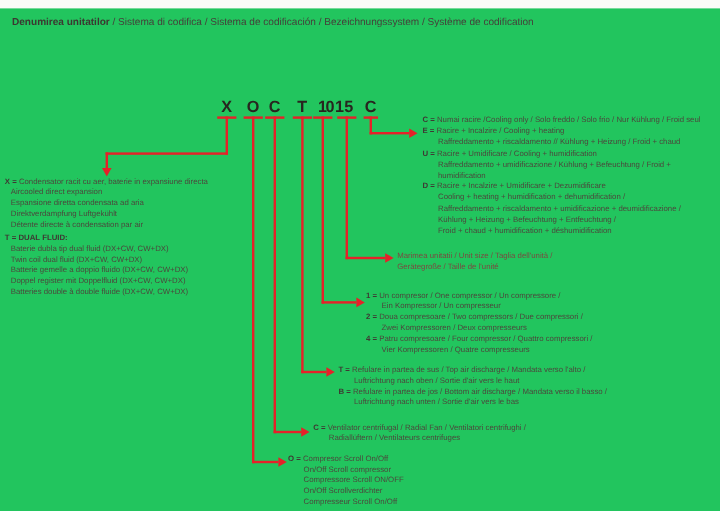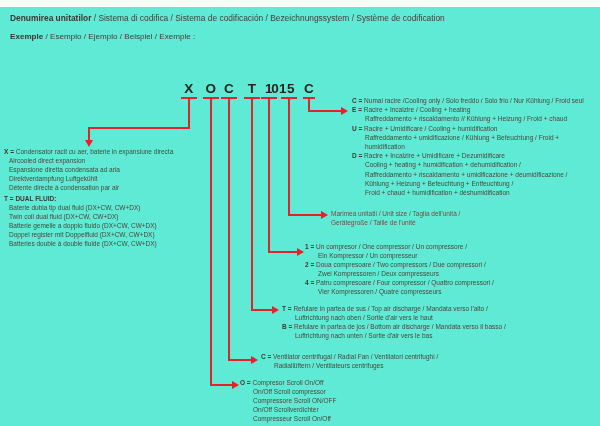--- a/index.html
+++ b/index.html
@@ -1,18 +1,18 @@
 <!DOCTYPE html>
 <html><head>
 <meta charset="utf-8">
 <style>
   html,body { margin:0; padding:0; }
   .page {
     position:relative; width:600px; height:426px; overflow:hidden;
-    background:#5eead4; color:#4c473c;
+    background:#22c55e; color:#4c473c;
     font-family:"Liberation Sans", sans-serif;
   }
   .topstrip { position:absolute; left:0; top:0; width:600px; height:7px; background:#fbfbf8; }
   .h1 { position:absolute; left:10px; top:13px; font-size:8.4px; white-space:nowrap; color:#45403a; }
   .h2 { position:absolute; left:10px; top:32px; font-size:8.1px; white-space:nowrap; color:#45403a; }
   .h1 b,.h2 b { font-weight:bold; color:#3c3731; }
 
   .cc { position:absolute; top:81px; transform:translateX(-50%); font-size:13.5px;
         font-weight:bold; color:#28251f; letter-spacing:0.3px; white-space:nowrap; }
 
@@ -31,21 +31,20 @@
   .lh92 { line-height:9.2px; }
   .size-blk { color:#7a4a40; }
 </style>
 </head>
 <body>
 
 <div class="page">
   <div class="topstrip"></div>
 
   <div class="h1"><b>Denumirea unitatilor</b><span> / Sistema di codifica / Sistema de codificación / Bezeichnungssystem / Système de codification</span></div>
-  <div class="h2"><b>Exemple</b><span> / Esempio / Ejemplo / Beispiel / Exemple :</span></div>
 
   <span class="cc" style="left:189px">X</span>
   <span class="cc" style="left:211px">O</span>
   <span class="cc" style="left:229px">C</span>
   <span class="cc" style="left:252px">T</span>
   <span class="cc" style="left:269px">1</span>
   <span class="cc" style="left:283px">015</span>
   <span class="cc" style="left:309px">C</span>
 
   <div class="rl" style="left:181px;top:97px;width:16px;height:2px"></div>

